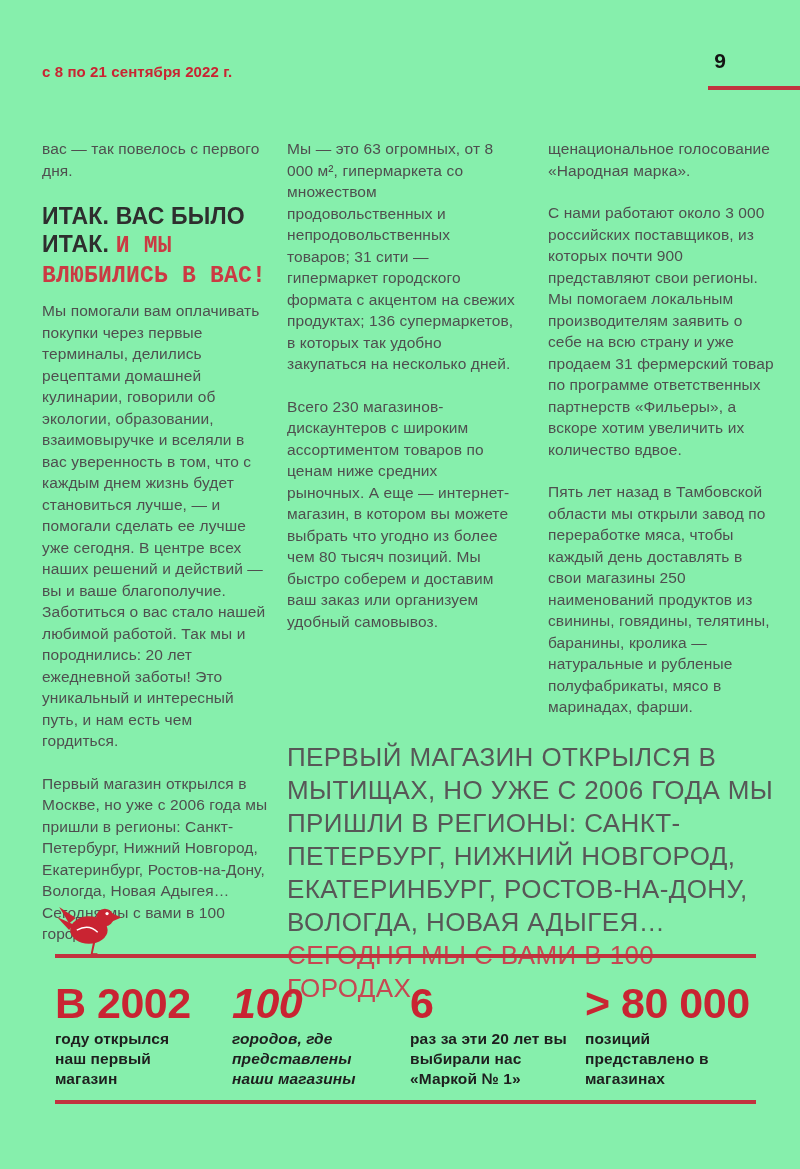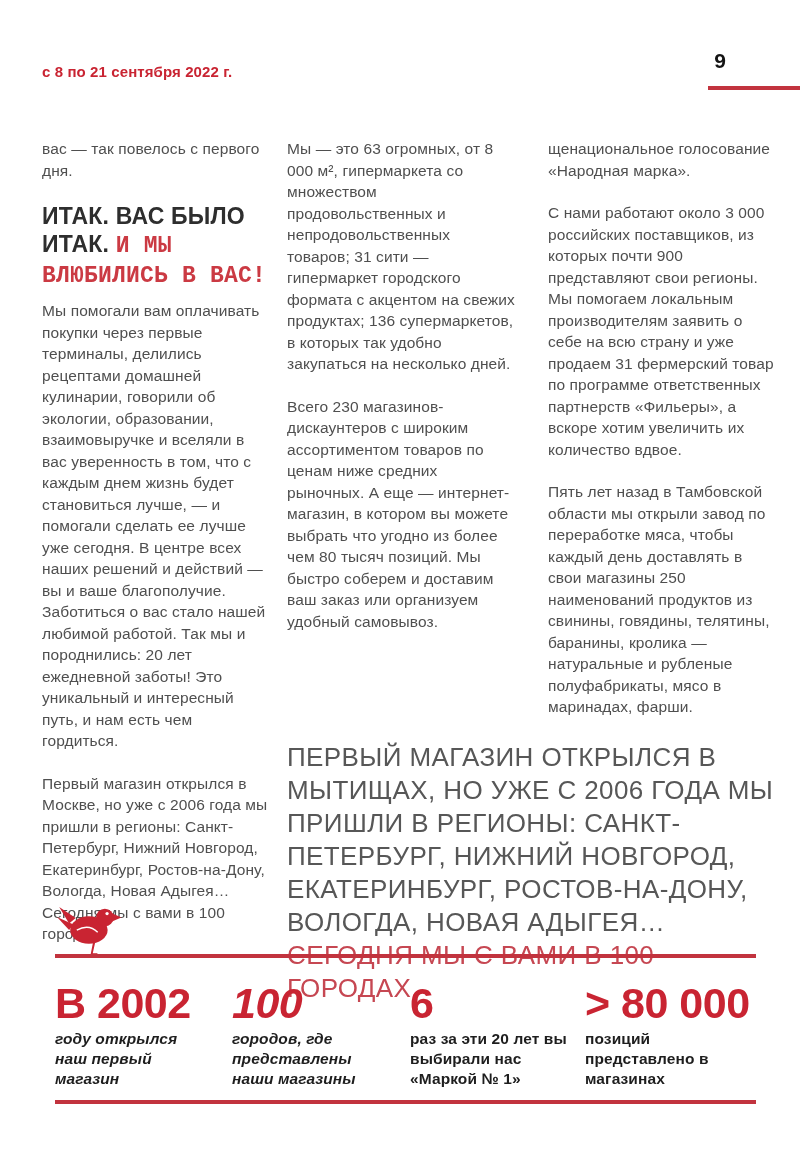--- a/index.html
+++ b/index.html
@@ -8,21 +8,21 @@
     --quote-red:#c64752;
     --heading-red:#cb3a43;
     --text-dark:#2e2e2e;
     --text-body:#4f4f4f;
     --text-quote:#575757;
   }
   *{margin:0;padding:0;box-sizing:border-box;}
   html,body{background:#e9e9e9;}
   #page{
     position:relative;width:800px;height:1169px;margin:0 auto;
-    background:#ffffff;overflow:hidden;
+    background:#86efac;overflow:hidden;
     font-family:"Liberation Sans","DejaVu Sans",sans-serif;
   }
   
   .issue-date{
     position:absolute;left:42px;top:63px;
     font-size:15px;font-weight:bold;letter-spacing:.1px;
     color:var(--accent-red);
   }
   .page-number{
     position:absolute;left:695px;top:49px;width:50px;text-align:center;
@@ -71,21 +71,21 @@
   .stat-4{left:585px;width:190px;}
   .stat-value{
     font-size:43px;line-height:40px;font-weight:800;
     color:var(--accent-red);letter-spacing:-.5px;
   }
   .stat-label{
     margin-top:6px;font-size:15.5px;line-height:20px;font-weight:bold;
     color:#1e1e1e;letter-spacing:.1px;
   }
   .stat-3 .stat-label{max-width:160px;}
-  .stat-1 .stat-label{max-width:130px;font-style:italic;}
+  .stat-1 .stat-label{max-width:130px;}
   .stat-2 .stat-label{max-width:150px;}
   .stat-4 .stat-label{max-width:150px;}
 </style>
 </head>
 <body>
 
 <div id="page">
 
   <div class="issue-date">с 8 по 21 сентября 2022 г.</div>
   <div class="page-number">9</div>

